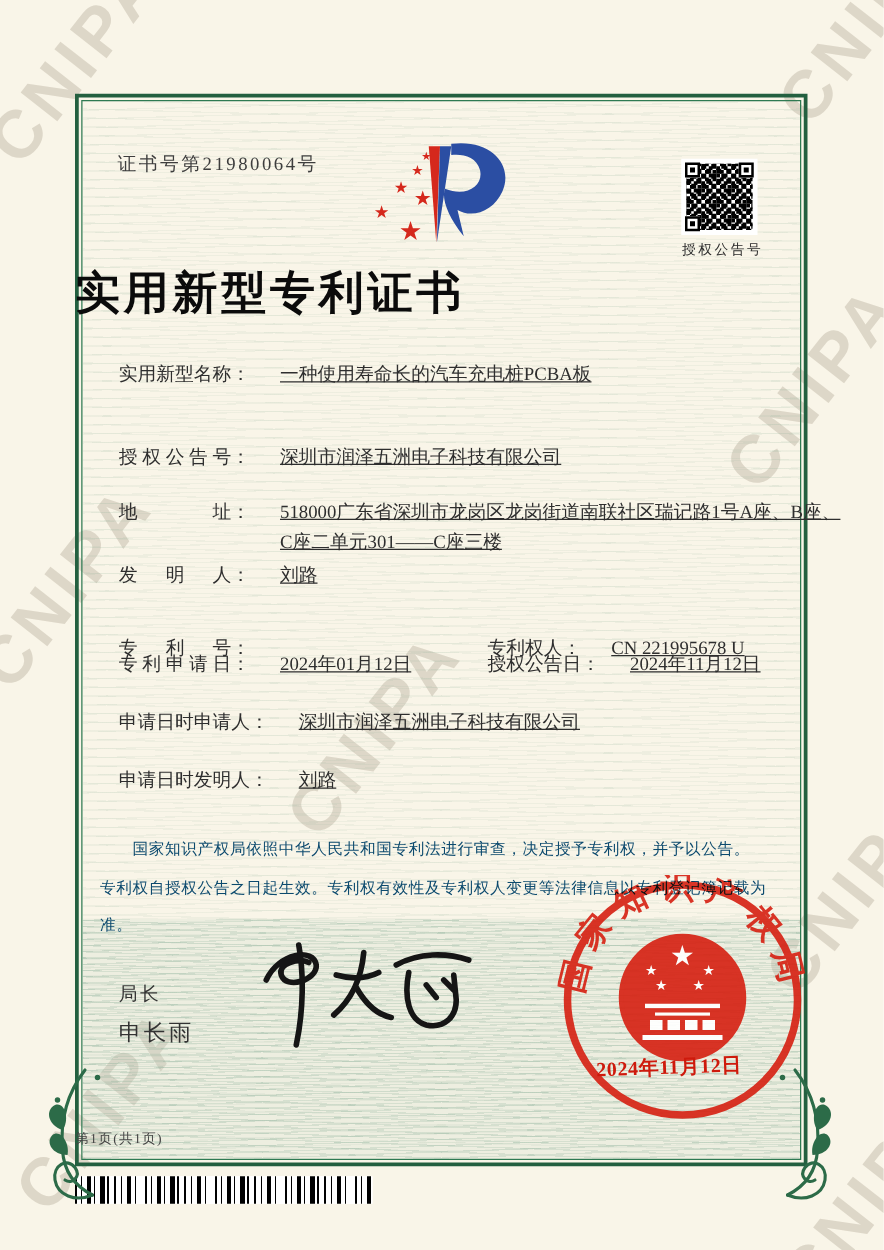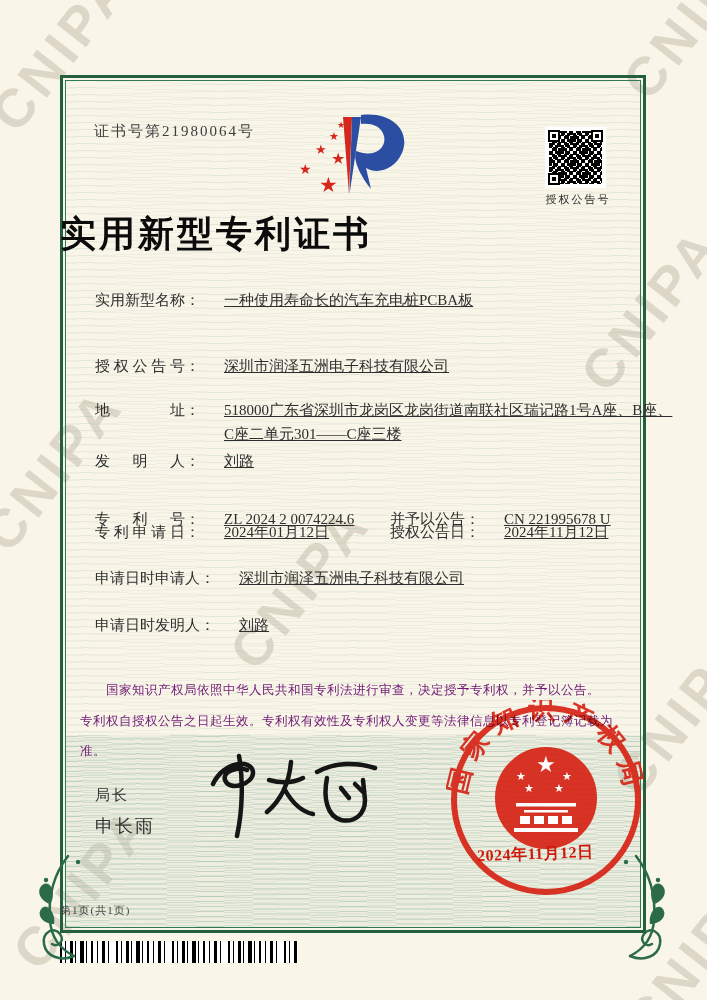--- a/index.html
+++ b/index.html
@@ -44,21 +44,21 @@
   .lbl{width:90px;text-align:justify;text-align-last:justify;flex:none;}
   .lbl.w7{width:105px;text-align-last:auto;}
   .colon{flex:none;}
   .val{margin-left:24px;max-width:452px;text-decoration:underline;}
   .r-name{top:288px}.r-patentee{top:354px}.r-address{top:398px}.r-inventor{top:449px}
   .r-patno{top:507px}.r-fdate{top:520px}.r-appfil{top:566px}.r-invfil{top:613px}
   .row.right{left:390px;}
   .row.right .lbl{width:auto;text-align-last:auto;}
   
   .para{position:absolute;left:80px;width:550px;font-size:12.5px;letter-spacing:.5px;
-        line-height:30px;color:#701a75;margin-top:11px;}
+        line-height:30px;color:#0c4a6e;}
   .para.l1{top:664px;text-indent:26px;}
   .para.l2{top:695px;}
   
   .director-title{position:absolute;left:95px;top:786px;font-size:15px;letter-spacing:2px;color:#333;}
   .director-name{position:absolute;left:95px;top:814px;font-size:18px;letter-spacing:2px;color:#333;}
   .sig{position:absolute;left:198px;top:750px;width:192px;height:96px;}
   
   .seal{position:absolute;left:446px;top:700px;width:200px;height:200px;opacity:.92;
         mix-blend-mode:multiply;}
   .seal-date{position:absolute;left:477px;top:844px;font-size:16px;font-weight:700;
@@ -165,24 +165,23 @@
       <span class="val">518000广东省深圳市龙岗区龙岗街道南联社区瑞记路1号A座、B座、C座二单元301——C座三楼</span>
     </div>
     <div class="row r-inventor">
       <span class="lbl">发明人</span>
         <span class="colon">：</span>
       <span class="val">刘路</span>
     </div>
     <div class="row r-patno">
       <span class="lbl">专利号</span>
         <span class="colon">：</span>
-      <span class="val">ZL 2024 2 0074224.6</span>
     </div>
     <div class="row right r-patno">
-      <span class="lbl">并予以公告</span>
+      <span class="lbl">专利权人</span>
         <span class="colon">：</span>
       <span class="val">CN 221995678 U</span>
     </div>
     <div class="row r-fdate">
       <span class="lbl">专利申请日</span>
         <span class="colon">：</span>
       <span class="val">2024年01月12日</span>
     </div>
     <div class="row right r-fdate">
       <span class="lbl">授权公告日</span>

